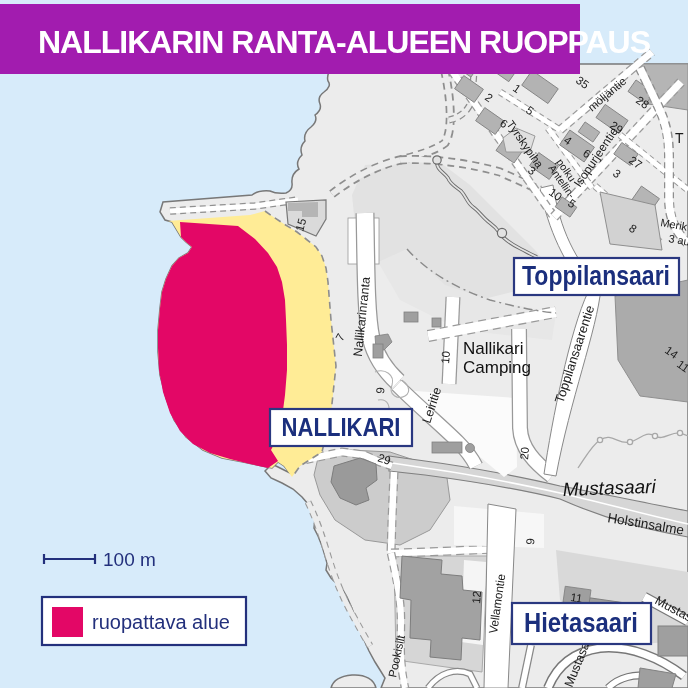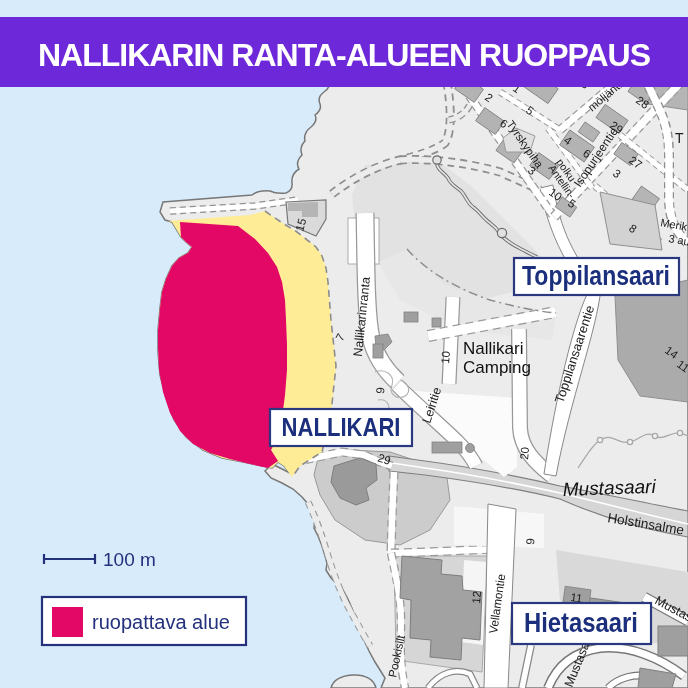--- a/index.html
+++ b/index.html
@@ -1,17 +1,17 @@
 <!DOCTYPE html>
 <html><head>
 <meta charset="utf-8">
 <style>
   html,body{margin:0;padding:0;background:#fff;}
   #wrap{position:relative;width:688px;height:688px;overflow:hidden;font-family:"Liberation Sans",sans-serif;}
-  #hdr{position:absolute;left:0;top:17px;width:688px;height:70px;background:#6d28d9;}
+  #hdr{position:absolute;left:0;top:4px;width:580px;height:70px;background:#a21caf;}
   #hdr span{position:absolute;left:0;top:3px;width:688px;text-align:center;line-height:70px;color:#fff;font-weight:bold;font-size:32px;letter-spacing:-1px;white-space:nowrap;}
   svg{position:absolute;left:0;top:0;}
 </style>
 </head>
 <body>
 <div id="wrap">
 
 <svg width="688" height="688" viewBox="0 0 688 688">
 
   <rect x="0" y="0" width="688" height="688" fill="#d7ebfa"></rect>

